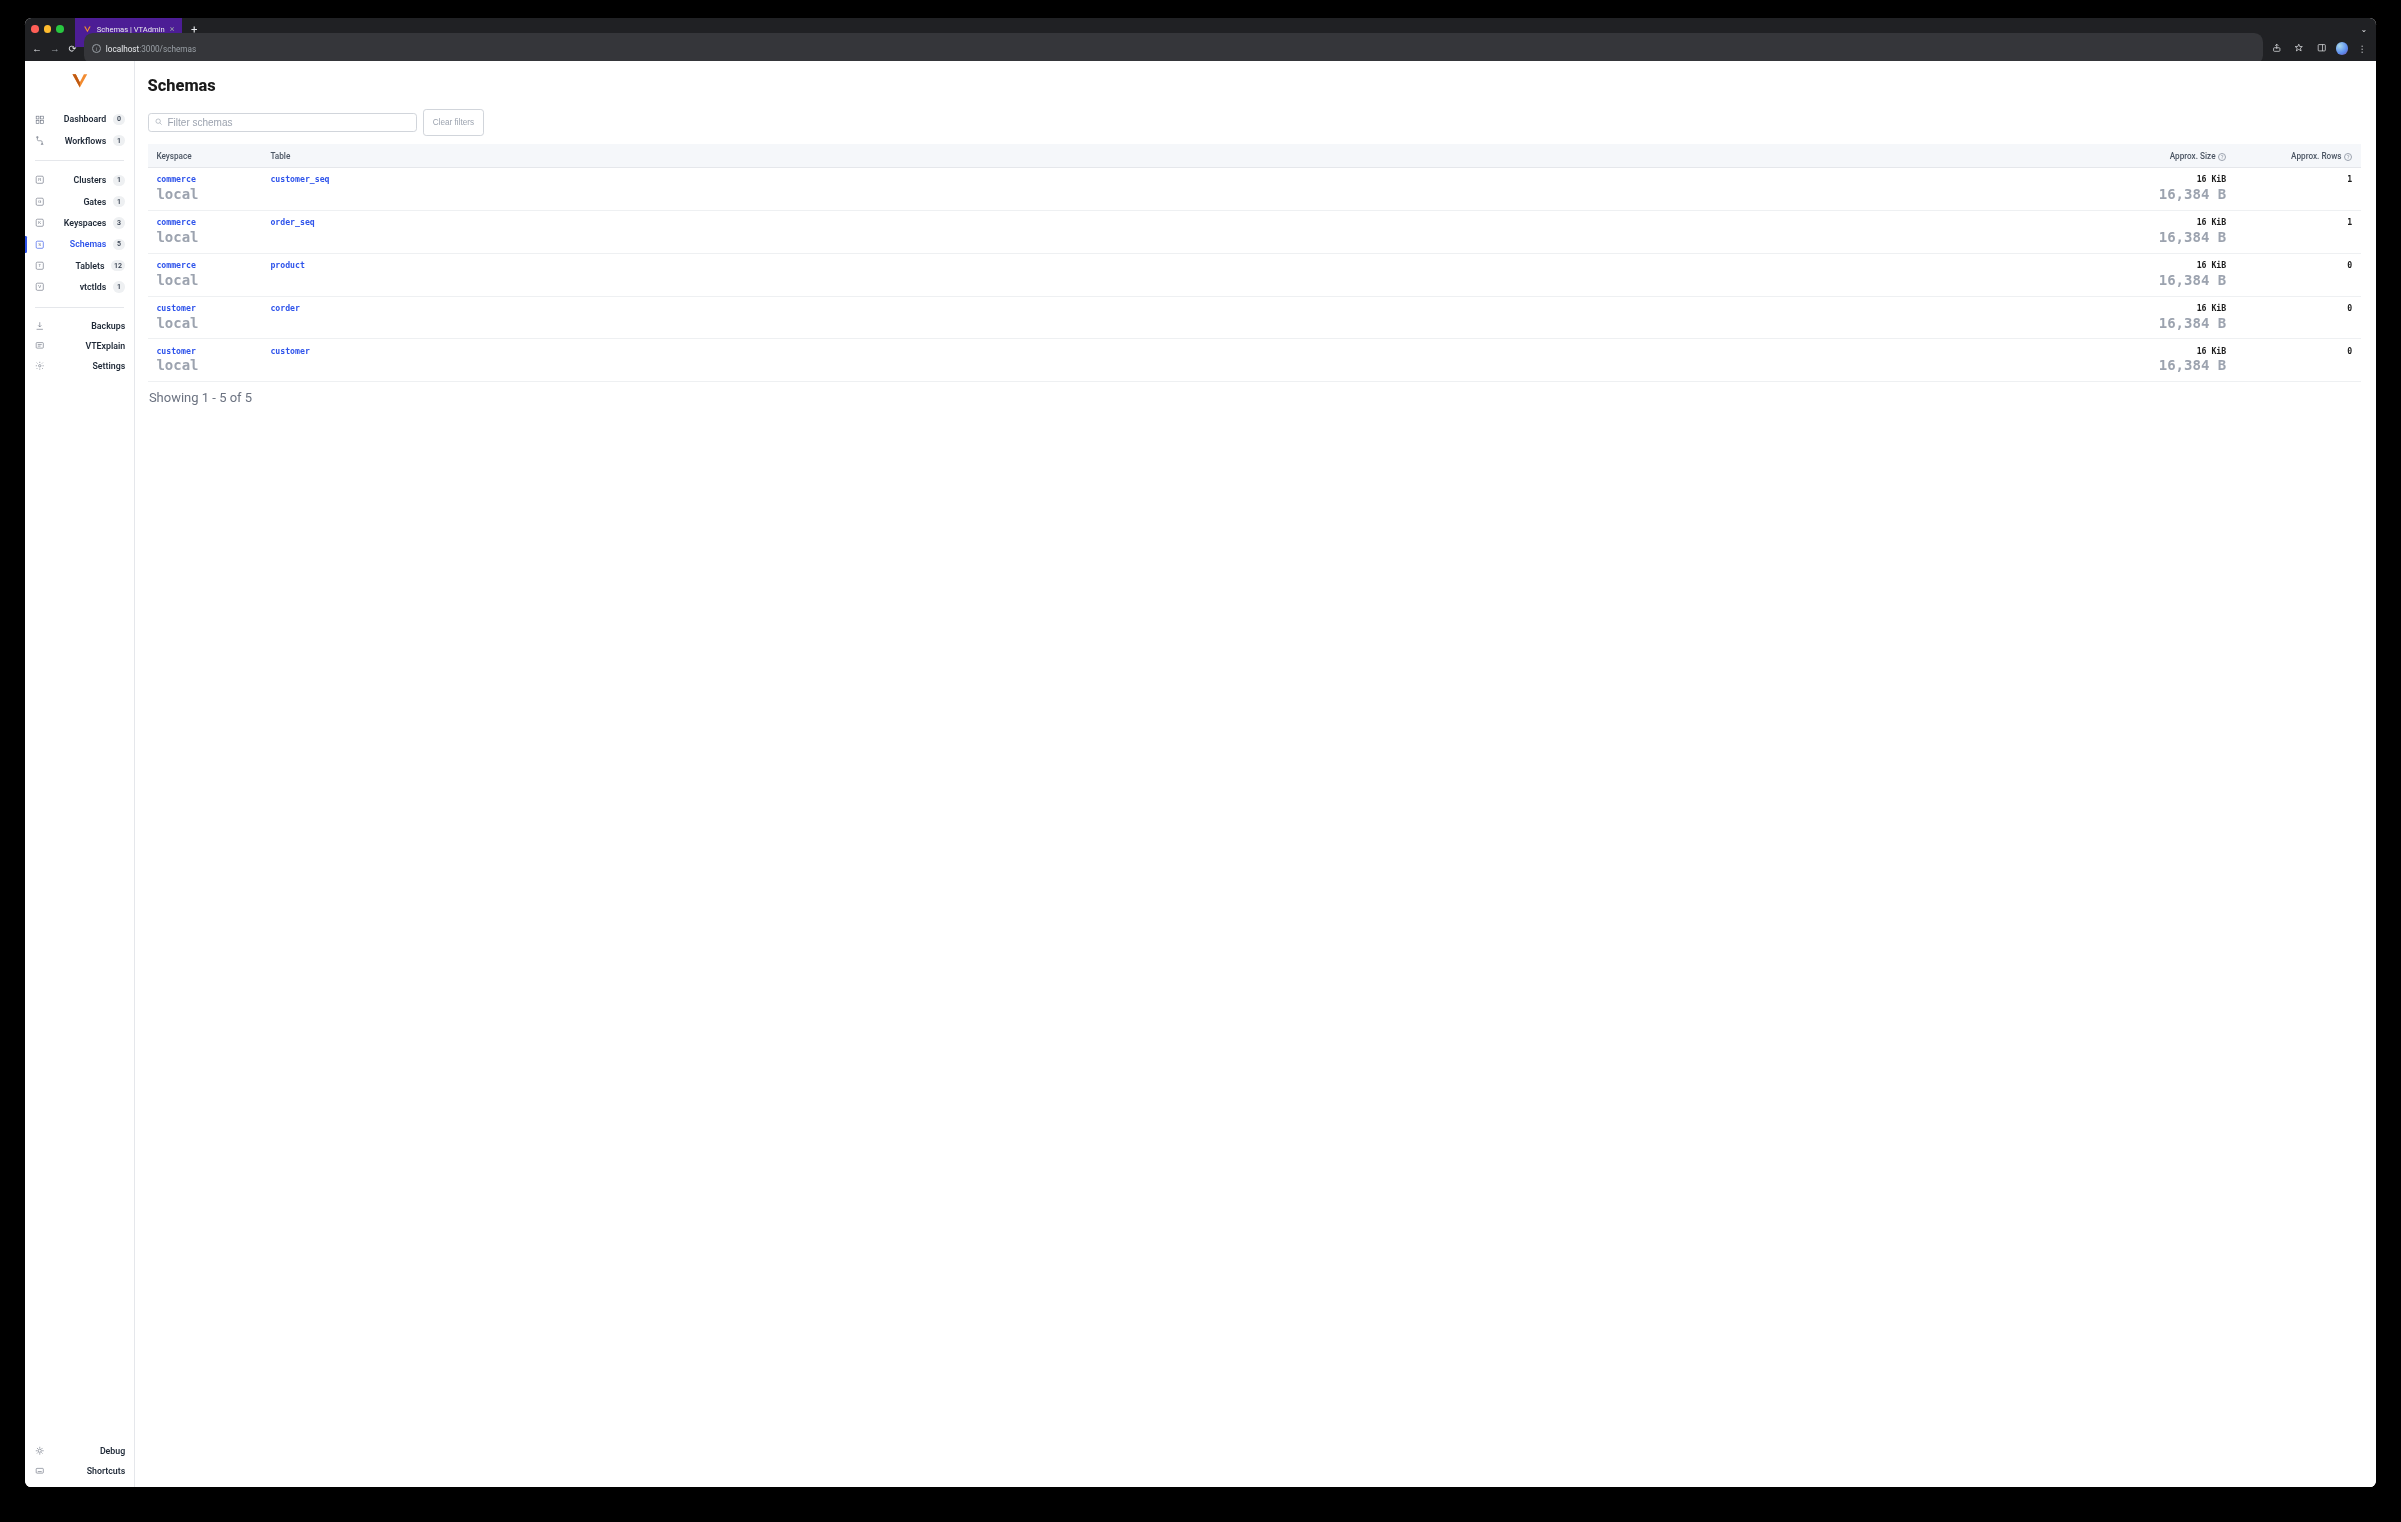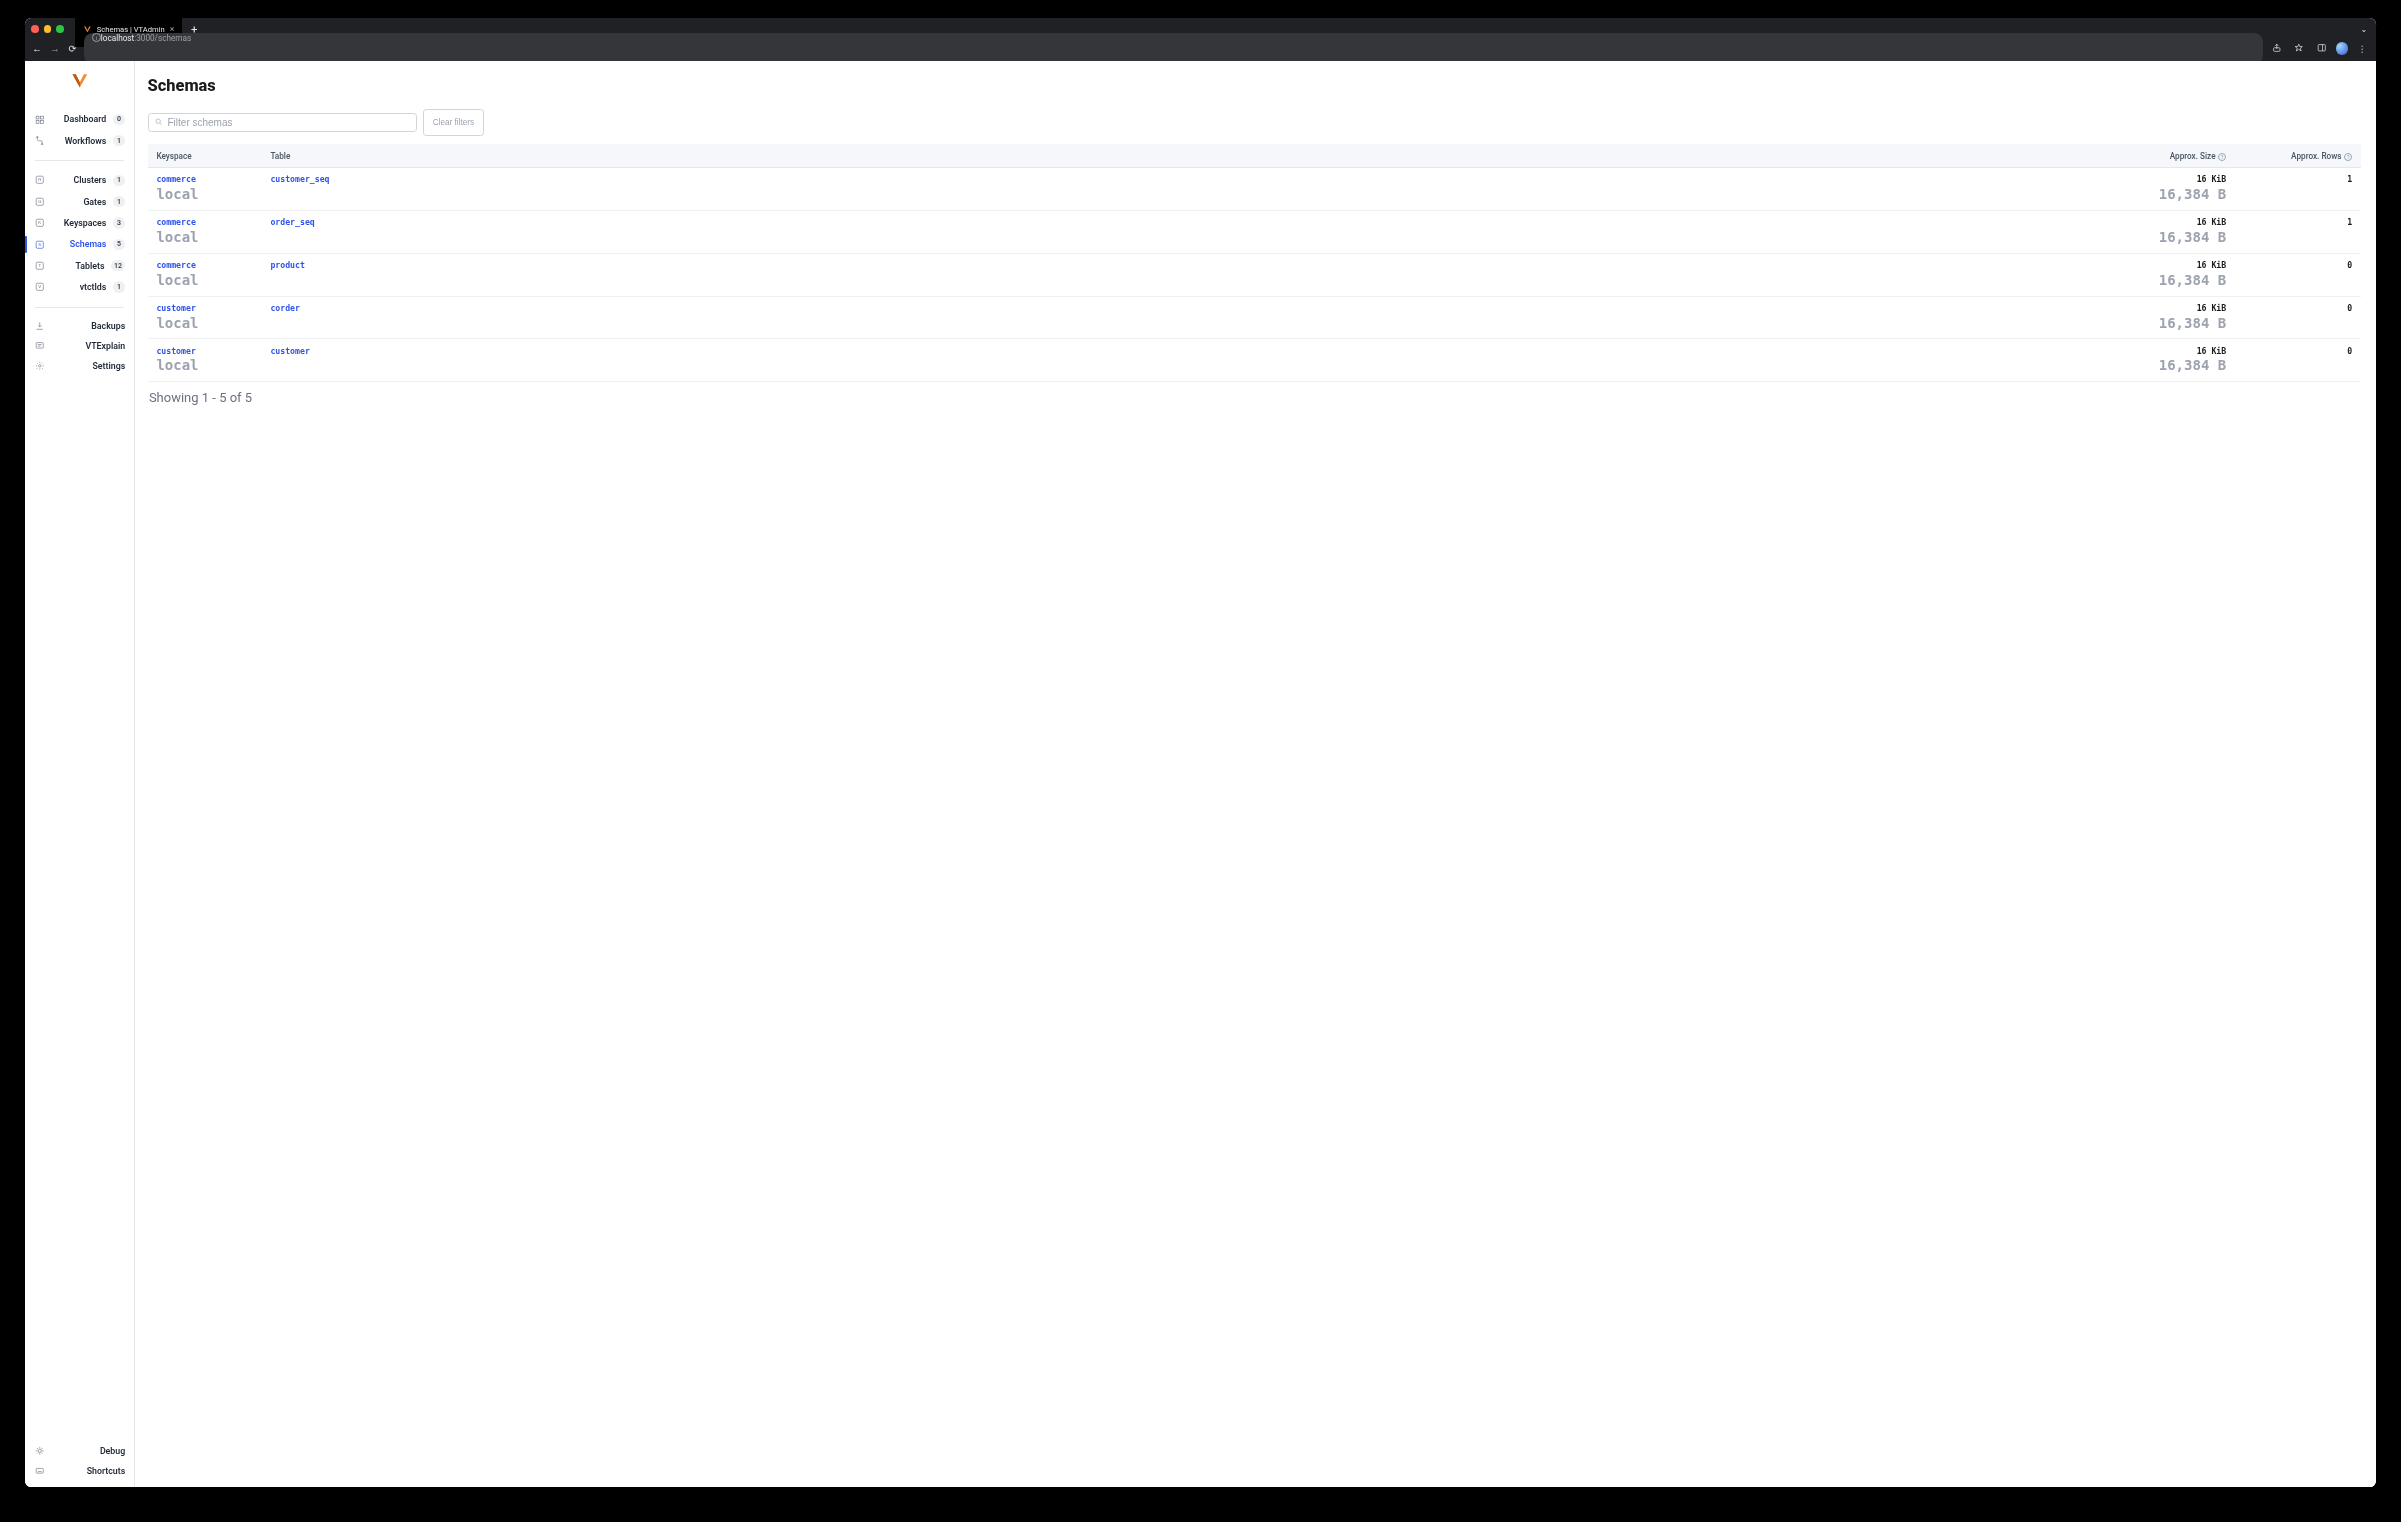--- a/index.html
+++ b/index.html
@@ -21,30 +21,30 @@
   box-shadow: 0 6.3px 25px rgba(0,0,0,.6);
   display: flex;
   flex-direction: column;
 }
 
 .chrome { background: #202124; color: #9aa0a6; }
 .tabbar { display:flex; align-items:center; height:23px; padding-left:6.3px; gap:5px; }
 .traffic { display:flex; gap:5px; align-items:center; padding-right:6.3px; }
 .dot { width:7.6px; height:7.6px; border-radius:50%; }
 .dot.r{background:#ff5f57}.dot.y{background:#febc2e}.dot.g{background:#28c840}
-.tab { display:flex; align-items:center; gap:5px; background:#000000; height:36px; padding:0 7.6px; border-radius:5px 5px 0 0; max-width:126px;}
+.tab { display:flex; align-items:center; gap:5px; background:#4c1d95; height:36px; padding:0 7.6px; border-radius:5px 5px 0 0; max-width:126px;}
 .tab .fav { width:8.8px;height:8.8px; }
 .tab .title { color:#e8eaed; font-size:7.6px; white-space:nowrap; overflow:hidden; text-overflow:ellipsis; flex:1;}
 .tab .close { color:#9aa0a6; font-size:8.8px; line-height:1;}
 .newtab { color:#e8eaed; font-size:11.4px; padding:0 3.8px;}
 .chrome-caret { margin-left:auto; margin-right:8.8px; color:#e8eaed; font-size:7.6px;}
 .addrbar { display:flex; align-items:center; height:20px; padding:0 6.3px 3.8px 6.3px; gap:6.3px; }
 .navbtn { color:#9aa0a6; width:11.4px; text-align:center; font-size:9.5px;}
 .navbtn.active{color:#e8eaed;}
-.url { flex:1; background:#35363a; border-radius:8.8px; height:31px; display:flex; align-items:flex-start; padding:0 7.6px; color:#e8eaed; font-size:8.2px;}
+.url { flex:1; background:#35363a; border-radius:8.8px; height:31px; display:flex; align-items:center; padding:0 7.6px; gap:5px; color:#e8eaed; font-size:8.2px;}
 .url .info{ width:8.8px;height:8.8px;border:0.6px solid #9aa0a6;border-radius:50%; display:flex;align-items:center;justify-content:center;font-size:5.7px;color:#9aa0a6;}
 .url .host{color:#e8eaed}
 .url .path{color:#9aa0a6}
 .ricon{ color:#e8eaed; font-size:8.8px; padding:0 3.2px;}
 .avatar { width:12.6px;height:12.6px;border-radius:50%; background: radial-gradient(circle at 30% 30%, #a8d8ea, #5b8def 60%, #784ba0);}
 
 .app { flex:1; display:flex; background:#fff; overflow:hidden;}
 .sidebar { width:110px; border-right:0.6px solid #e5e7eb; display:flex; flex-direction:column; padding:11.4px 0 6.3px 0;}
 .logo { display:flex; justify-content:center; margin-bottom:15px;}
 .logo svg{width:17.7px;height:17.7px;}

